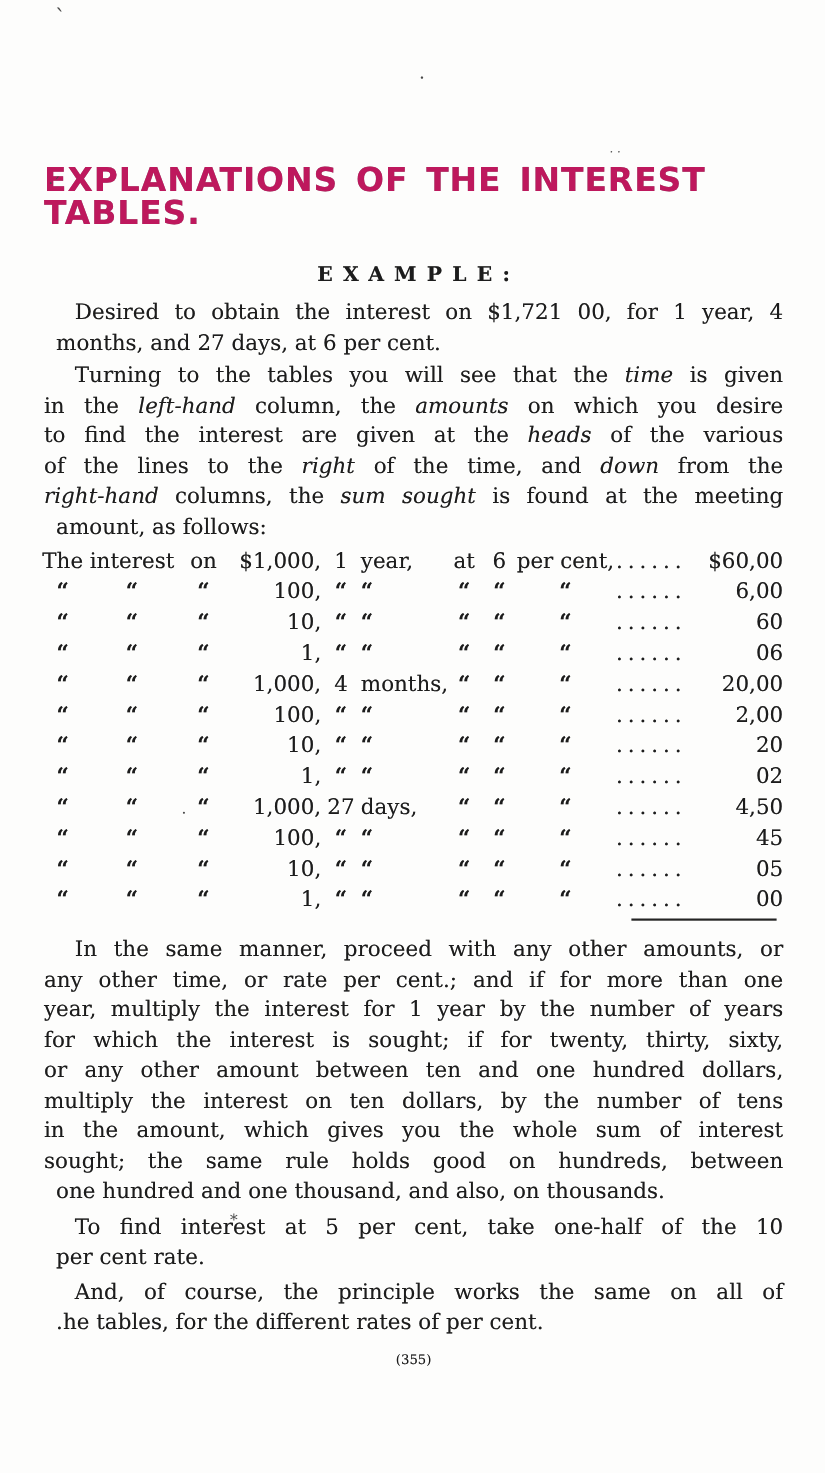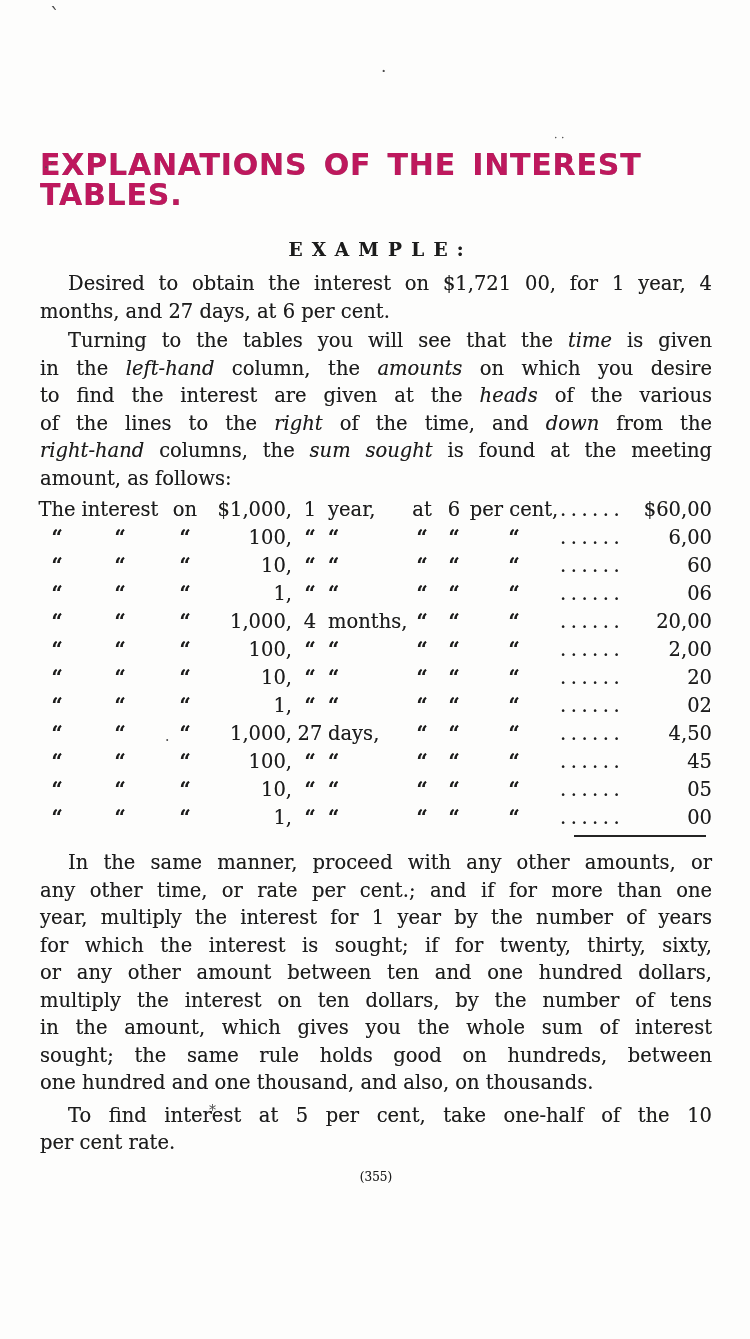--- a/index.html
+++ b/index.html
@@ -36,21 +36,21 @@
   }
   .para{margin:0;}
   .para .tline{
     font-size:19.5px;
     line-height:27.5px;
     text-align:justify;
     text-align-last:justify;
     white-space:normal;
   }
   .para .tline.first{text-indent:28px;}
-  .para .tline.last{text-align-last:left;}
+  .para .tline.last{text-align-last:left;margin-left:11px;}
   .p1{margin-top:7px;}
   .p2{margin-top:2px;}
   .p3{margin-top:12px;}
   .p4{margin-top:5px;}
   .p5{margin-top:4px;}
   .itable{margin:4px 0 0 -4px;font-size:19.5px;}
   .trow{display:flex;height:28px;line-height:28px;}
   .tc{white-space:nowrap;}
   .c-the{width:42px;text-align:center;}
   .c-int{width:84px;text-align:center;}
@@ -274,15 +274,19 @@
       <div class="tline"><span>or any other amount between ten and one hundred dollars,</span></div>
       <div class="tline"><span>multiply the interest on ten dollars, by the number of tens</span></div>
       <div class="tline"><span>in the amount, which gives you the whole sum of interest</span></div>
       <div class="tline"><span>sought; the same rule holds good on hundreds, between</span></div>
       <div class="tline last"><span>one hundred and one thousand, and also, on thousands.</span></div>
     </div>
   <div class="para p4">
       <div class="tline first"><span>To find interest at 5 per cent, take one-half of the 10</span></div>
       <div class="tline last"><span>per cent rate.</span></div>
     </div>
+  <div class="para p5">
+      <div class="tline first"><span>And, of course, the principle works the same on all of</span></div>
+      <div class="tline last"><span>.he tables, for the different rates of per cent.</span></div>
+    </div>
 
   <div class="page-number">(355)</div>
 </div>
 
 </body></html>

